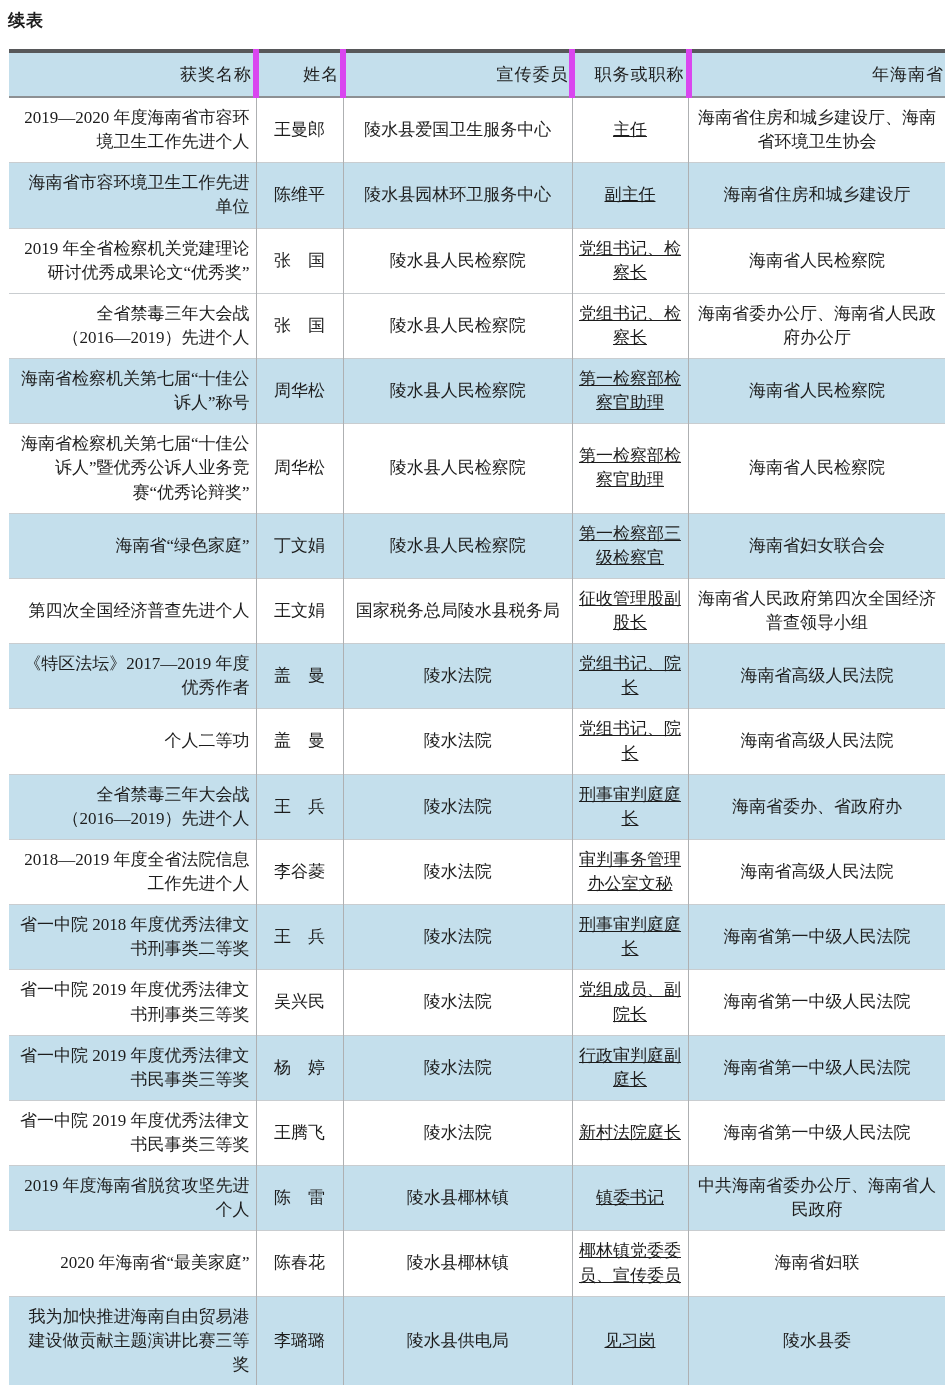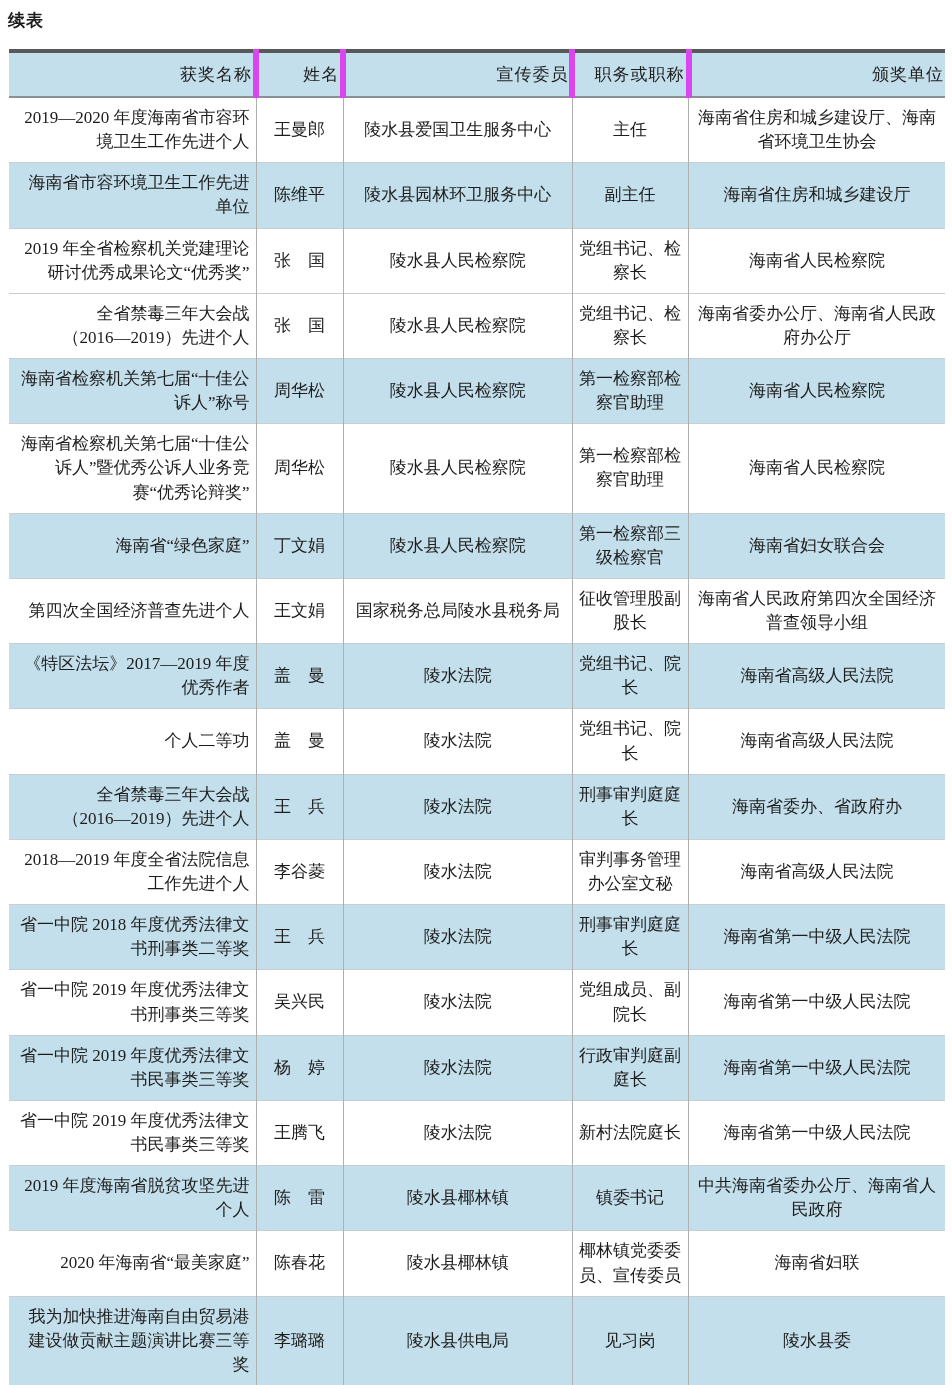--- a/index.html
+++ b/index.html
@@ -48,21 +48,21 @@
   }
   tbody tr:first-child td { border-top: none; }
   tbody td + td { border-left: 1px solid #aeb0b2; }
   tbody tr.shaded td { background: #c4dfec; }
   td.cell-award {
     text-align: right;
     white-space: pre-line;
     padding-left: 10px;
     padding-right: 6px;
   }
-  td.cell-position { padding-left: 4px; padding-right: 5px; }
+  td.cell-position { padding-left: 4px; padding-right: 5px; text-decoration: underline; }
 </style>
 </head>
 <body>
 
 <div class="page">
 
   <div class="continued-label">续表</div>
 
   <table class="awards">
     <colgroup>
@@ -71,21 +71,21 @@
       <col style="width:24.5%">
       <col style="width:12.4%">
       <col style="width:27.4%">
     </colgroup>
     <thead>
       <tr>
         <th>获奖名称</th>
         <th>姓名</th>
         <th>宣传委员</th>
         <th>职务或职称</th>
-        <th>颁奖单位</th>
+        <th>年海南省</th>
       </tr>
     </thead>
     <tbody>
         <tr class="plain">
           <td class="cell cell-award">2019—2020 年度海南省市容环境卫生工作先进个人</td>
           <td class="cell cell-name">王曼郎</td>
           <td class="cell cell-unit">陵水县爱国卫生服务中心</td>
           <td class="cell cell-position">主任</td>
           <td class="cell cell-issuer">海南省住房和城乡建设厅、海南省环境卫生协会</td>
         </tr>

